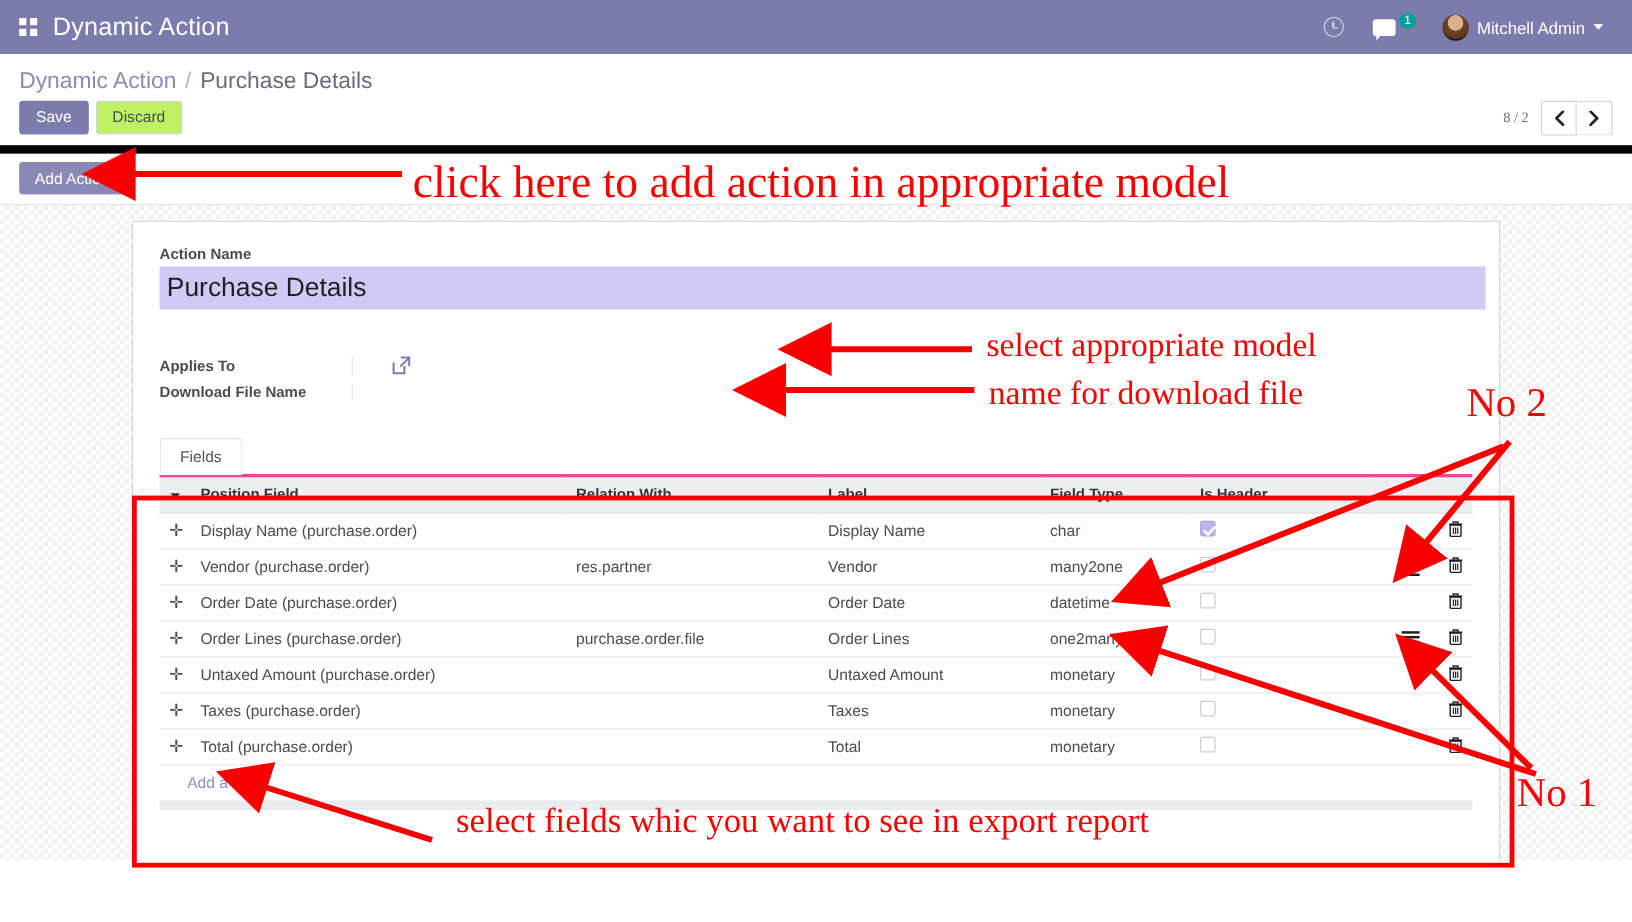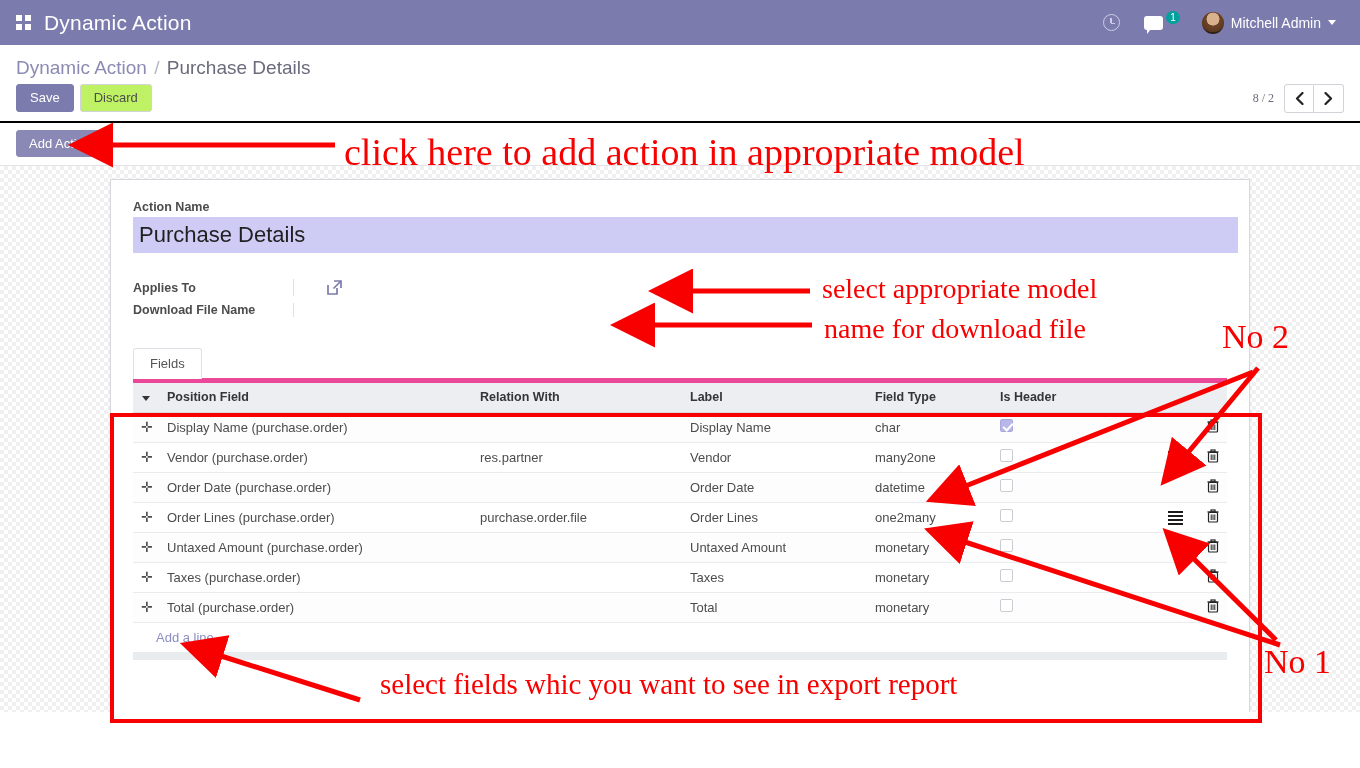--- a/index.html
+++ b/index.html
@@ -43,21 +43,21 @@
      text-align:center; display:inline-block; position:relative; top:-5px; }
   .user-menu { display:flex; align-items:center; gap:7px; padding:0 14px 0 10px;
      height:45px; cursor:pointer; font-size:14px; color:#fff;}
   .avatar { width:22px; height:22px; border-radius:50%;
      background:radial-gradient(circle at 50% 32%, #d9b18c 0 34%, #6b4327 36% 70%, #3c2a1b 72%);
      box-shadow:inset 0 -3px 4px rgba(0,0,0,.25); }
   .caret-down { width:0;height:0;border-left:4px solid transparent;
      border-right:4px solid transparent;border-top:5px solid #fff; }
 
   
-  #control-panel { background:#fff; border-bottom:2px solid #000000; padding:0 16px;
+  #control-panel { background:#fff; border-bottom:7px solid #000000; padding:0 16px;
      position:relative; z-index:10; }
   .breadcrumb { font-size:19px; color:#9a9ab0; padding:12px 0 2px 0; }
   .breadcrumb .crumb-link { color:#8b8bb3; cursor:pointer; }
   .breadcrumb .sep { color:#b6b6c6; margin:0 2px; }
   .breadcrumb .crumb-active { color:#6b6b7b; }
   .cp-row { display:flex; align-items:flex-start; padding:3px 0 8px 0; position:relative;}
   .btn { font-size:13px; border-radius:3px; padding:5px 13px; cursor:pointer;
      border:1px solid transparent; line-height:16px; }
   .btn-save { background:#7c7bad; color:#fff; border-color:#7c7bad; }
   .btn-discard { background:#bef264; color:#4c4c4c; border-color:#d2d2d9; margin-left:6px; }
@@ -87,36 +87,36 @@
   .sheet { position:absolute; left:110px; top:13px; width:1140px; height:556px;
      background:#fff; border:1px solid #d8d8de; box-shadow:0 1px 3px rgba(0,0,0,.08);
      padding:20px 22px 0 22px; }
 
   .lbl { font-size:12.5px; font-weight:bold; color:#4c4c4c; }
   #action-name-label { display:block; margin-bottom:3px; }
   #action-name-input { width:1105px; height:36px; background:#ceccf5; border:none;
      font-size:22px; color:#1f1f1f; padding:2px 6px; font-family:"Liberation Sans",sans-serif;
      display:flex; align-items:center; }
 
-  .field-grid { margin-top:26px; }
+  .field-grid { margin-top:38px; }
   .field-row { display:flex; align-items:center; margin-bottom:7px; }
   .field-label { width:160px; font-size:12.5px; font-weight:bold; color:#4c4c4c;
      padding-right:8px; }
   .field-sep { width:1px; align-self:stretch; background:#e0e0e6; margin-right:18px; }
   .fld { background:#ceccf5; height:23px; display:flex; align-items:center;
      padding:0 6px; font-size:13px; color:#333; }
   #applies-to-input { width:355px; justify-content:space-between; }
   #download-file-input { width:355px; }
   .sel-caret { width:0;height:0;border-left:4px solid transparent;
      border-right:4px solid transparent;border-top:5px solid #4c4c4c; }
   .ext-link { margin-left:14px; cursor:pointer; display:flex; }
 
   
   .notebook { margin-top:30px; }
-  .tabs { display:flex; border-bottom:5px solid #ec4899; }
+  .tabs { display:flex; border-bottom:3px solid #ec4899; }
   .tab { padding:7px 16px; font-size:13px; color:#555; border:1px solid #dee2e6;
      border-bottom:1px solid #fff; background:#fff; border-radius:3px 3px 0 0;
      position:relative; top:1px; cursor:pointer; }
 
   
   table.o-list { width:100%; border-collapse:collapse; font-size:13px; table-layout:fixed;}
   table.o-list thead th { background:#eceef1; border-bottom:1px solid #d8dadd;
      font-weight:bold; color:#32363a; text-align:left; padding:7px 8px;
      font-size:12.5px; height:29px; }
   table.o-list thead th.c-handle { width:26px; text-align:center; padding:7px 2px; }

